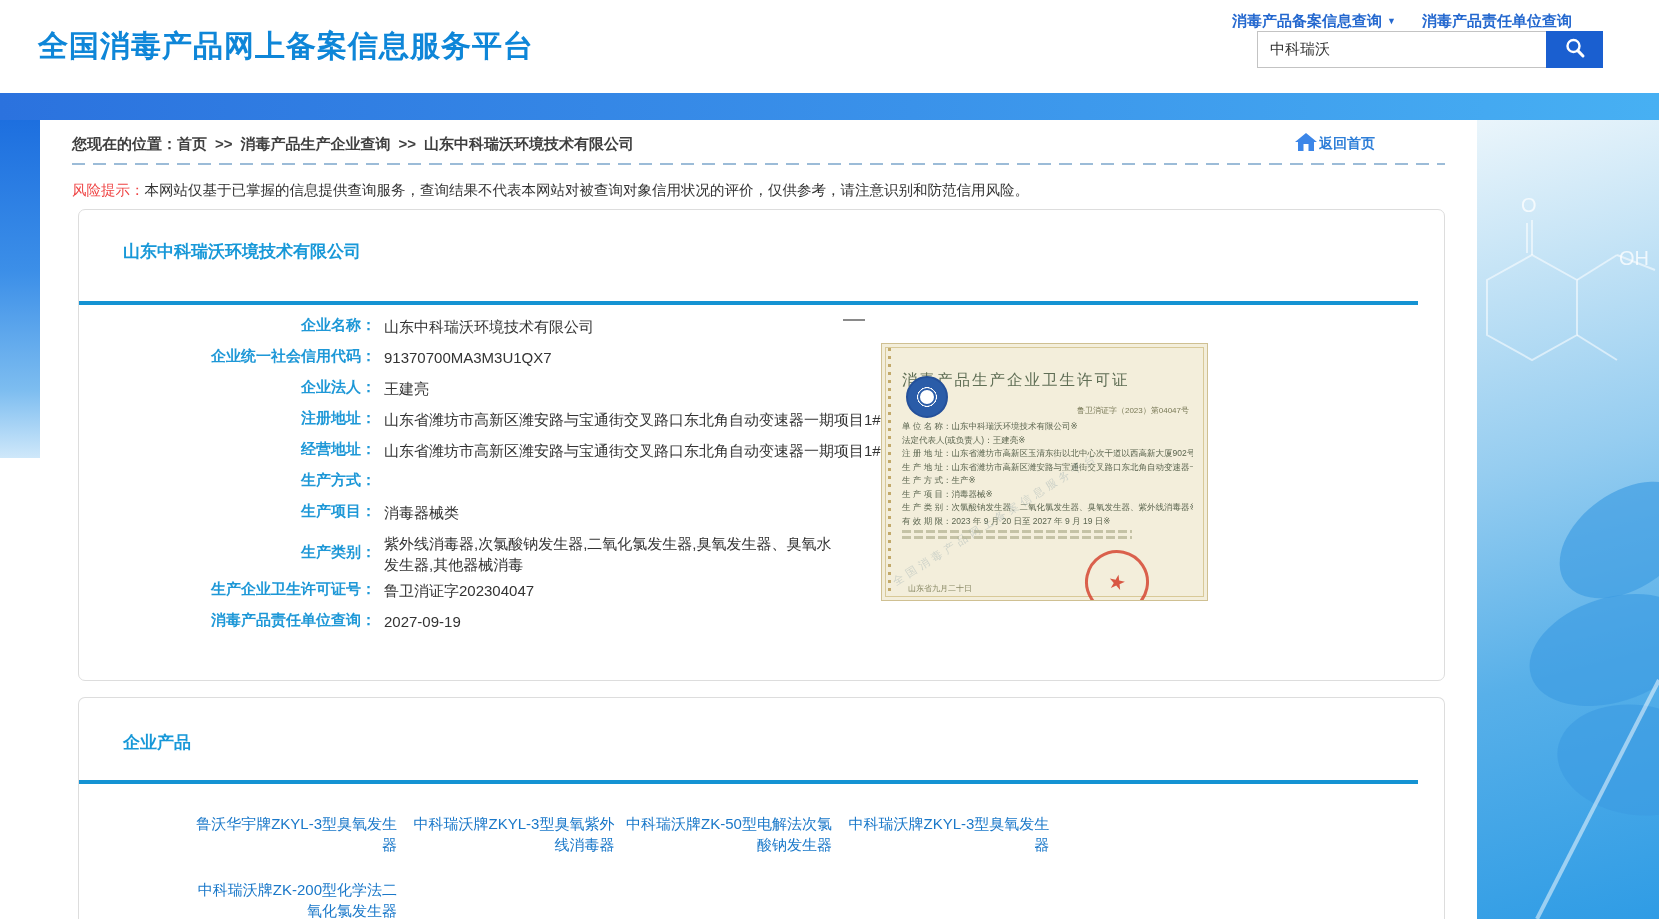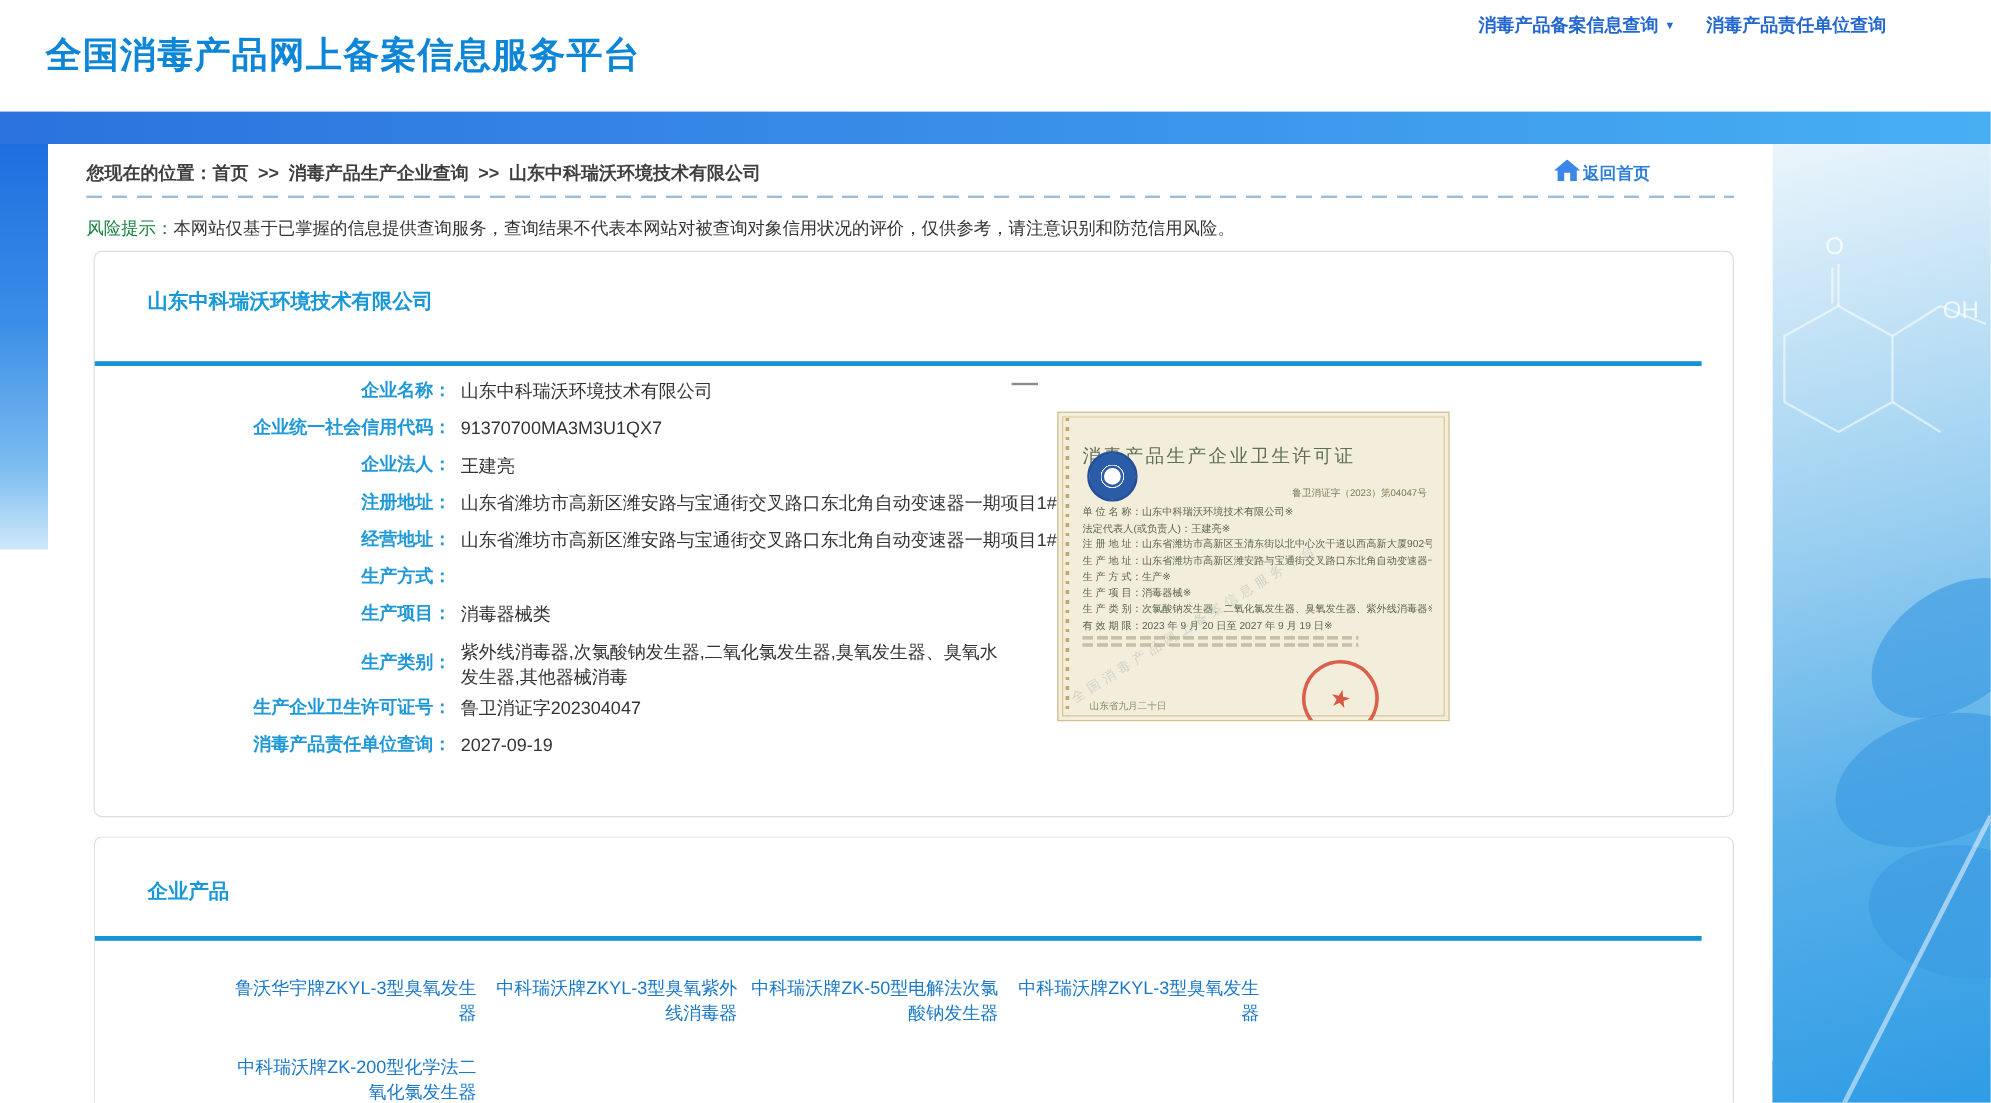--- a/index.html
+++ b/index.html
@@ -36,21 +36,21 @@
   .breadcrumb { position:absolute; left:32px; top:15px; font-size:15px; font-weight:bold; color:#3f3f3f; }
   .breadcrumb a { color:#3f3f3f; text-decoration:none; }
   .crumb-sep { margin:0 8px; }
   .back-home { position:absolute; right:102px; top:13px; display:flex; align-items:center; }
   .back-home a { font-size:14px; color:#2f7fd8; text-decoration:none; font-weight:bold; }
 
   .dashed-line { position:absolute; left:32px; right:32px; top:43px; height:2px;
     background:repeating-linear-gradient(90deg,#9cbcd8 0 13px,transparent 13px 21px); }
 
   .risk-line { position:absolute; left:32px; top:61px; font-size:14.5px; color:#333; }
-  .risk-label { color:#15803d; }
+  .risk-label { color:#ef4444; }
 
   .card { position:absolute; left:38px; width:1367px; background:#fff;
     border:1px solid #ddd; border-radius:7px; }
   .card-company { top:89px; height:472px; }
   .card-products { top:577px; height:372px; border-bottom:none; border-radius:7px 7px 0 0; }
 
   .card-title { position:absolute; left:44px; font-size:17px; font-weight:bold; color:#1798d8; }
   .card-company .card-title { top:30px; }
   .card-products .card-title { top:33px; }
   .section-line { position:absolute; left:0; height:4px; background:#1593d3; }
@@ -97,20 +97,31 @@
 <body>
 
 <div class="site-header">
   <div class="site-title">全国消毒产品网上备案信息服务平台</div>
 
   <div class="top-nav">
     <a href="#"><span>消毒产品备案信息查询</span><span class="dd-arrow">▼</span></a>
     <a href="#"><span>消毒产品责任单位查询</span></a>
   </div>
 
+  <div class="search-wrap">
+    <input class="search-input" type="text" value="中科瑞沃" style="">
+    <button class="search-btn">
+      <span>
+        <svg width="24" height="24" viewBox="0 0 24 24">
+          <circle cx="10.5" cy="10" r="6" fill="none" stroke="#ffffff" stroke-width="2.4"></circle>
+          <line x1="14.8" y1="14.6" x2="20" y2="20" stroke="#ffffff" stroke-width="3" stroke-linecap="round"></line>
+        </svg>
+      </span>
+    </button>
+  </div>
 </div>
 
 <div class="banner"></div>
 <div class="left-strip"></div>
 <div class="right-bg">
   <svg width="182" height="799" viewBox="0 0 182 799">
     <g stroke="rgba(255,255,255,0.55)" stroke-width="2" fill="none">
       <polygon points="10,160 55,135 100,160 100,215 55,240 10,215"></polygon>
       <line x1="100" y1="160" x2="140" y2="135"></line>
       <line x1="140" y1="135" x2="178" y2="150"></line>

